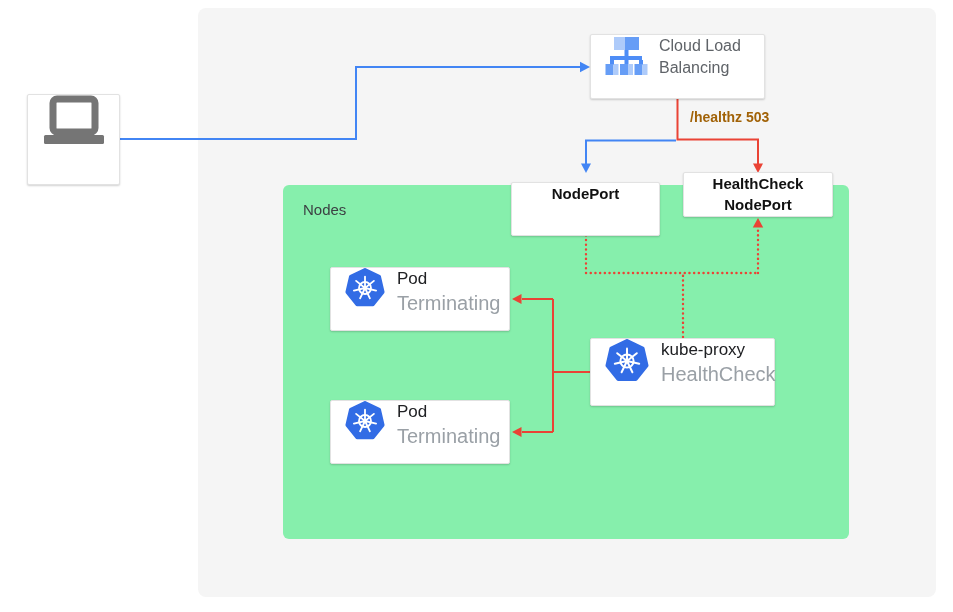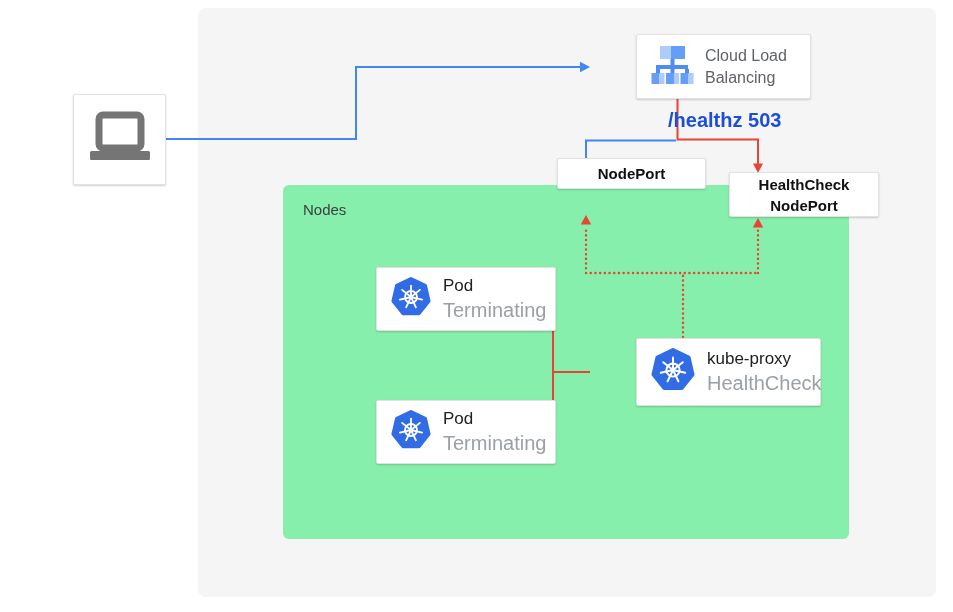--- a/index.html
+++ b/index.html
@@ -14,37 +14,37 @@
   .nodes-panel{
     position:absolute;left:283px;top:185px;width:566px;height:354px;
     background:#86efac;border-radius:6px;
   }
   .nodes-label{
     position:absolute;left:20px;top:16px;font-size:15px;color:#3c4043;
   }
   .card{
     position:absolute;background:#ffffff;border:1px solid #e2e2e2;
     border-radius:2px;box-shadow:0 1px 2px rgba(0,0,0,.18);
-    box-sizing:border-box;display:flex;align-items:center;margin-left:46px;
+    box-sizing:border-box;display:flex;
   }
   .laptop-card{left:27px;top:94px;width:93px;height:91px;justify-content:center;}
   .clb-card{left:590px;top:34px;width:175px;height:65px;padding-left:12px;gap:10px;}
   .clb-card .label{font-size:16px;line-height:1.35;color:#5f6368;}
   .port-card{justify-content:center;text-align:center;}
   .port-card .label{font-size:15px;font-weight:700;color:#111111;line-height:1.4;}
-  .nodeport-card{left:511px;top:158px;width:149px;height:31px;}
+  .nodeport-card{left:511px;top:182px;width:149px;height:54px;}
   .hc-card{left:683px;top:172px;width:150px;height:45px;}
   .entity-card{gap:12px;padding-left:14px;}
   .pod1-card{left:330px;top:267px;width:180px;height:64px;}
   .pod2-card{left:330px;top:400px;width:180px;height:64px;}
   .kp-card{left:590px;top:338px;width:185px;height:68px;}
   .entity-card .title{font-size:17px;color:#202124;line-height:1.3;}
   .entity-card .subtitle{font-size:20px;color:#9aa0a6;line-height:1.3;}
   .healthz-label{
-    position:absolute;left:668px;top:109px;font-size:20px;font-weight:700;color:#1d4ed8;
+    position:absolute;left:690px;top:109px;font-size:14px;font-weight:700;color:#a16207;
   }
   .connectors{position:absolute;left:0;top:0;width:953px;height:612px;pointer-events:none;}
   .line-blue{fill:none;stroke:var(--blue);stroke-width:2;}
   .line-red{fill:none;stroke:var(--red);stroke-width:2;}
   .line-red-dotted{fill:none;stroke:var(--red);stroke-width:2.4;stroke-linecap:round;stroke-dasharray:0.1 4.6;}
   .head-blue{fill:var(--blue);}
   .head-red{fill:var(--red);}
 </style>
 </head>
 <body>

